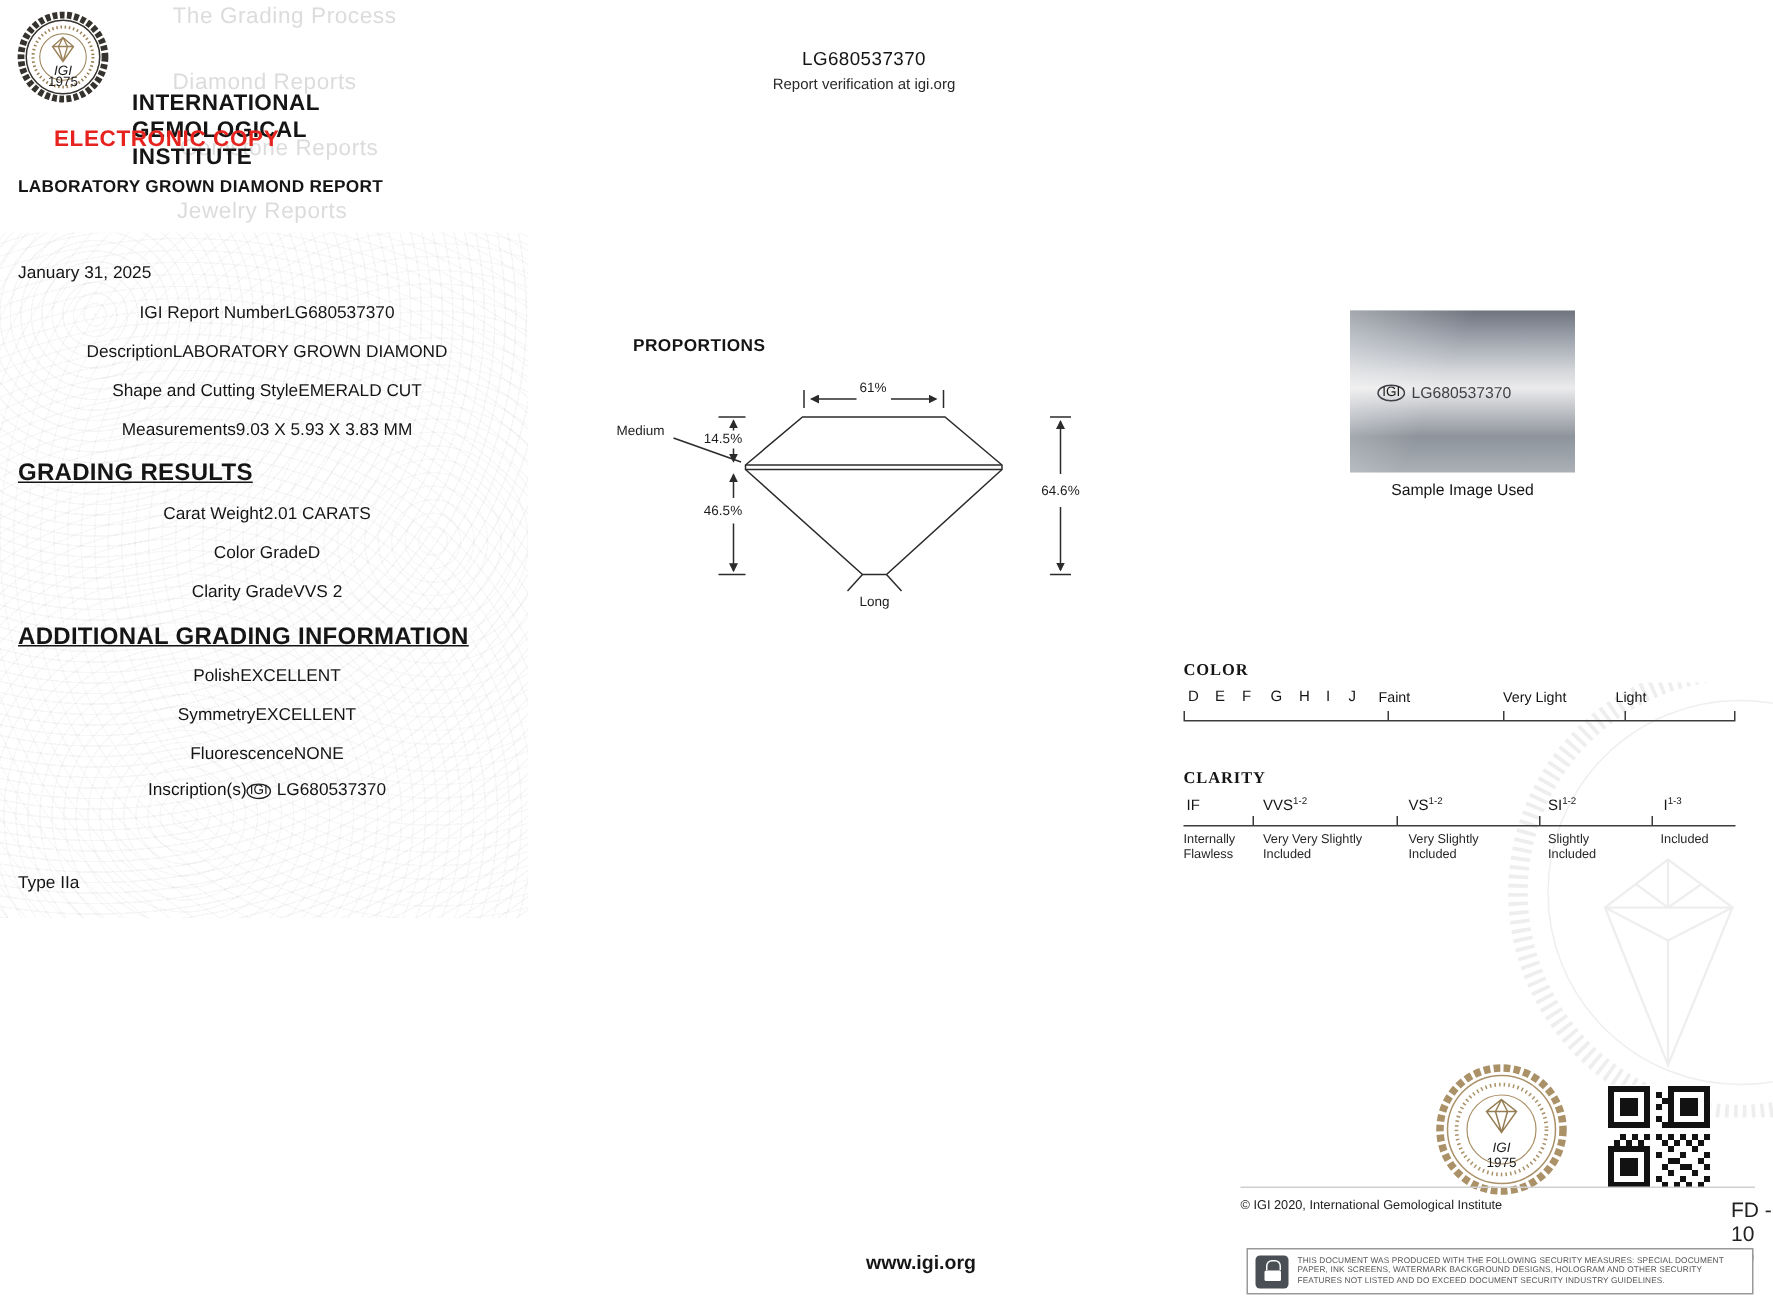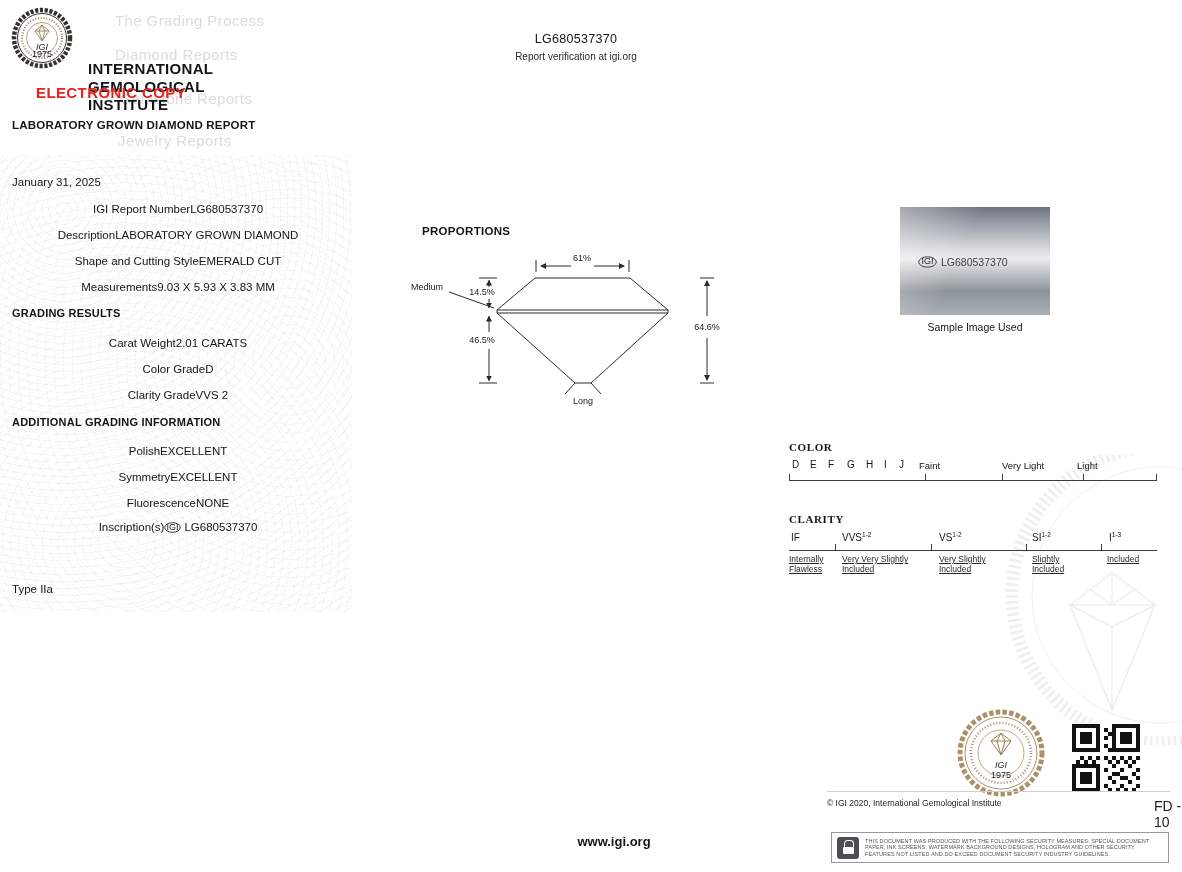--- a/index.html
+++ b/index.html
@@ -20,21 +20,21 @@
   .logo { position:absolute; left:11px; top:7px; z-index:2; }
   .hdr-org { position:absolute; left:88px; top:12px; font-weight:bold; font-size:15px; line-height:18px; letter-spacing:.3px; z-index:2;margin-top:48px; }
   .electronic { position:absolute; left:36px; top:84px; color:#e6231e; font-weight:bold; font-size:15px; letter-spacing:.4px; z-index:2; }
   .rpt-title { position:absolute; left:12px; top:119px; font-weight:bold; font-size:11.5px; letter-spacing:.2px; z-index:2; }
   .center-num { position:absolute; left:466px; top:32px; width:220px; text-align:center; font-size:12.5px; letter-spacing:.3px; }
   .center-verif { position:absolute; left:466px; top:51px; width:220px; text-align:center; font-size:10px; color:#2a2a2a; }
 
   
   .date-row { position:absolute; left:12px; top:176px; font-size:11.5px; z-index:1; }
   .field-row { position:absolute; left:12px; width:332px; display:flex; justify-content:center; font-size:11.5px; z-index:1; }
-  .sec-title { position:absolute; left:12px; font-weight:bold; font-size:11px; letter-spacing:.2px; z-index:1; }
+  .sec-title { position:absolute; left:12px; font-weight:bold; font-size:16px; letter-spacing:.2px; z-index:1;text-decoration:underline; }
   .f-value { text-align:right; white-space:nowrap; }
   .insc-val { display:flex; align-items:center; gap:3px; }
   .comments { position:absolute; left:12px; top:540px; width:340px; font-size:11.5px; line-height:14px; z-index:1; }
   .type-note { position:absolute; left:12px; top:583px; font-size:11.5px; z-index:1; }
 
   
   .prop-title { position:absolute; left:422px; top:225px; font-weight:bold; font-size:11.5px; letter-spacing:.3px; }
   .prop-svg { position:absolute; left:405px; top:246px; }
   svg text { font-family:"Liberation Sans", sans-serif; font-size:9px; fill:#1c1c1c; }
 
@@ -49,21 +49,21 @@
 
   
   .scale { position:absolute; left:789px; width:368px; }
   .scale-title { position:absolute; left:0; top:0; font-weight:bold; font-size:11px; letter-spacing:.6px;font-family:Liberation Serif, serif; }
   .scale-line { position:absolute; height:1px; width:368px; background:#3c3c3c; }
   .tick { position:absolute; width:1px; height:6px; background:#3c3c3c; }
   .cg { position:absolute; top:18px; font-size:10px; }
   .cr { position:absolute; top:19px; font-size:9.5px; text-align:left; }
   .clc { position:absolute; top:18px; font-size:10px; white-space:nowrap; }
   .clc sup { font-size:6.5px; }
-  .cll { position:absolute; top:42px; font-size:8.5px; line-height:9.5px; color:#262626;text-decoration:underline; }
+  .cll { position:absolute; top:42px; font-size:8.5px; line-height:9.5px; color:#262626; }
 
   
   .ftr-line { position:absolute; left:827px; top:791px; width:343px; height:1px; background:#cfcfcf; }
   .ftr-copy { position:absolute; left:827px; top:798px; font-size:8.5px; color:#222; }
   .ftr-code { position:absolute; left:1126px; top:798px; font-size:14px; color:#222;padding-left:28px; }
   .site { position:absolute; left:506px; top:834px; width:216px; text-align:center; font-weight:bold; font-size:13px; }
   .seal-gold { position:absolute; left:956px; top:708px; }
   .qr { position:absolute; left:1071px; top:723px; }
   .sec-box { position:absolute; left:831px; top:832px; width:338px; height:31px; border:1px solid #999;
              display:flex; align-items:center; gap:6px; padding:2px 5px; box-sizing:border-box; background:#fff; }
@@ -71,21 +71,21 @@
   .lock::before { content:""; position:absolute; top:3.5px; left:7px; width:8px; height:6px;
                   border:1.5px solid #fff; border-bottom:none; border-radius:4px 4px 0 0; }
   .lock::after { content:""; position:absolute; top:10px; left:5.5px; width:11px; height:7px; background:#fff; border-radius:1px; }
   .sec-text { font-size:5.5px; line-height:6.5px; color:#555; letter-spacing:.1px; }
 </style>
 </head>
 <body>
 
 <div class="page">
 
-  <div class="wm-line" style="left:115px; top:2px;margin-top:10px;">The Grading Process</div>
+  <div class="wm-line" style="left:115px; top:2px;">The Grading Process</div>
   <div class="wm-line" style="left:115px; top:46px;">Diamond Reports</div>
   <div class="wm-line" style="left:120px; top:90px;">Gemstone Reports</div>
   <div class="wm-line" style="left:118px; top:132px;">Jewelry Reports</div>
   <div class="guilloche"></div>
 
   <svg class="wm-right" width="187" height="290" viewBox="0 0 187 290">
     <g fill="none" stroke="#333">
       <circle cx="165" cy="140" r="148" stroke-width="13" stroke-dasharray="2.5 3.5"></circle>
       <circle cx="165" cy="140" r="128" stroke-width="1"></circle>
       <path stroke-width="1.5" d="M75 150 L160 150 L117 255 Z M75 150 L117 118 L160 150 M95 134 L117 150 L140 134 M117 118 L117 150 M75 150 L117 172 L160 150 M117 172 L117 255"></path>

